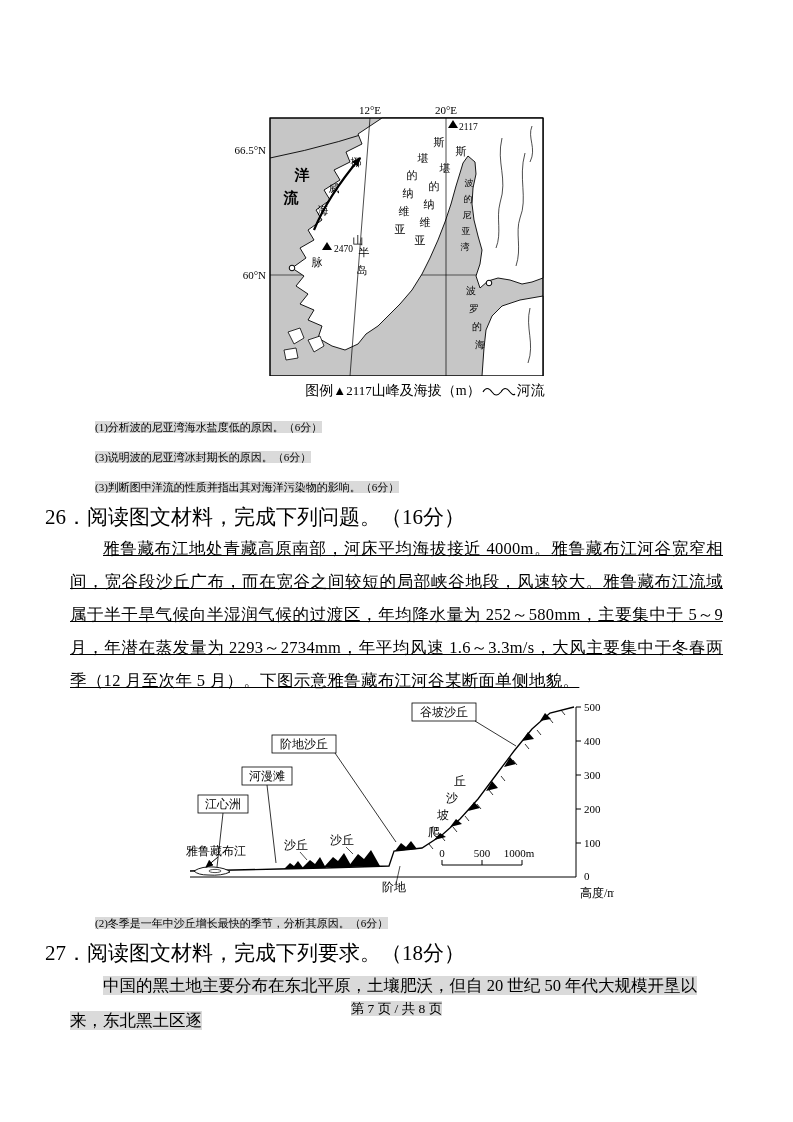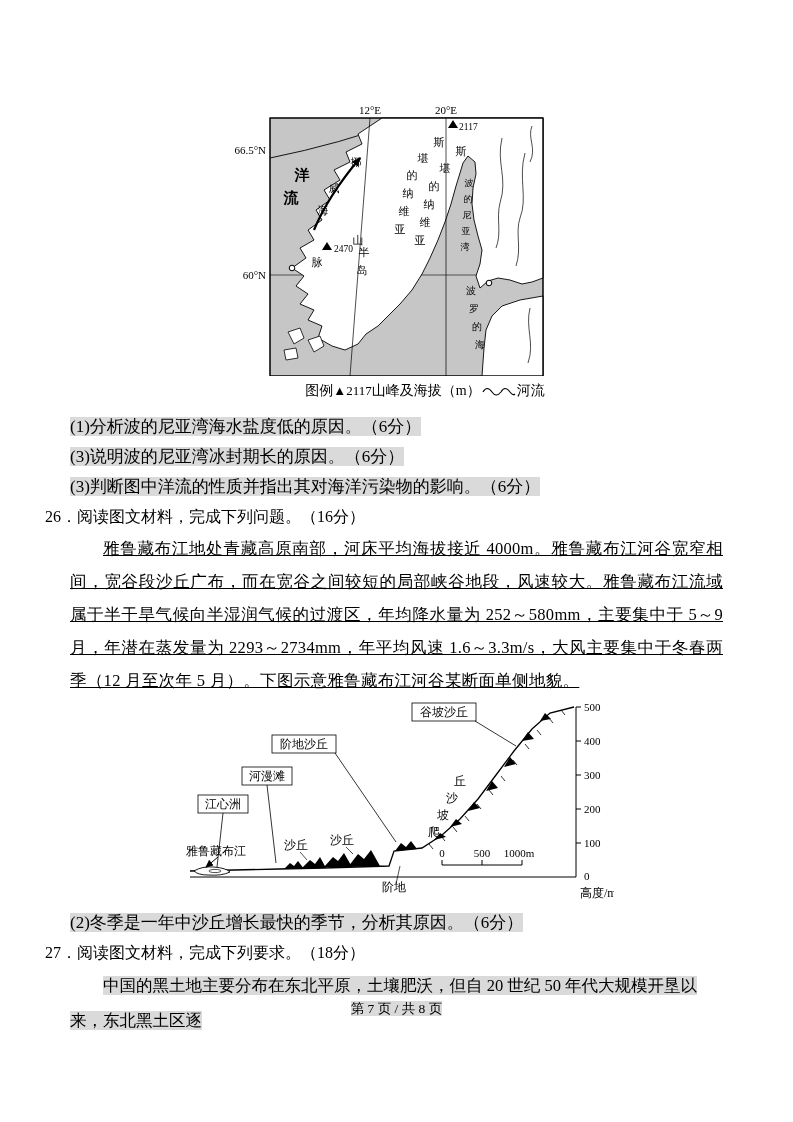--- a/index.html
+++ b/index.html
@@ -2,22 +2,22 @@
 <html><head>
 <meta charset="utf-8">
 <style>
   html,body{margin:0;padding:0;background:#fff;}
   .page{position:relative;width:793px;height:1122px;background:#fff;overflow:hidden;
         font-family:"Liberation Serif","DejaVu Serif",serif;color:#000;}
   .map-wrap{margin:104px 0 0 210px;width:345px;}
   .legend{width:420px;margin:2px 0 0 215px;display:flex;justify-content:center;align-items:center;
           font-size:14px;}
   .legend .sym{font-size:13px;}
-  .textline{margin:0 70px;font-size:17px;line-height:30px;white-space:nowrap;}
-  .hdrline{margin:0 70px 0 45px;font-size:16px;line-height:30px;white-space:nowrap;}
+  .textline{margin:0 95px;font-size:11px;line-height:30px;white-space:nowrap;}
+  .hdrline{margin:0 70px 0 45px;font-size:21px;line-height:30px;white-space:nowrap;}
   .para{margin:0 70px;font-size:16.5px;line-height:33px;text-align:justify;text-indent:2em;letter-spacing:0.3px;text-decoration:underline;}
   .para27{margin:0 70px;font-size:16.5px;line-height:35px;text-indent:2em;}
   .hl{background:#dadada;}
   .fig2{margin:2px 0 0 184px;}
   .footer{position:absolute;top:1000px;left:0;width:100%;text-align:center;font-size:13.5px;}
   svg text{font-family:"Liberation Serif","DejaVu Serif",serif;}
 </style>
 </head>
 <body>
 

